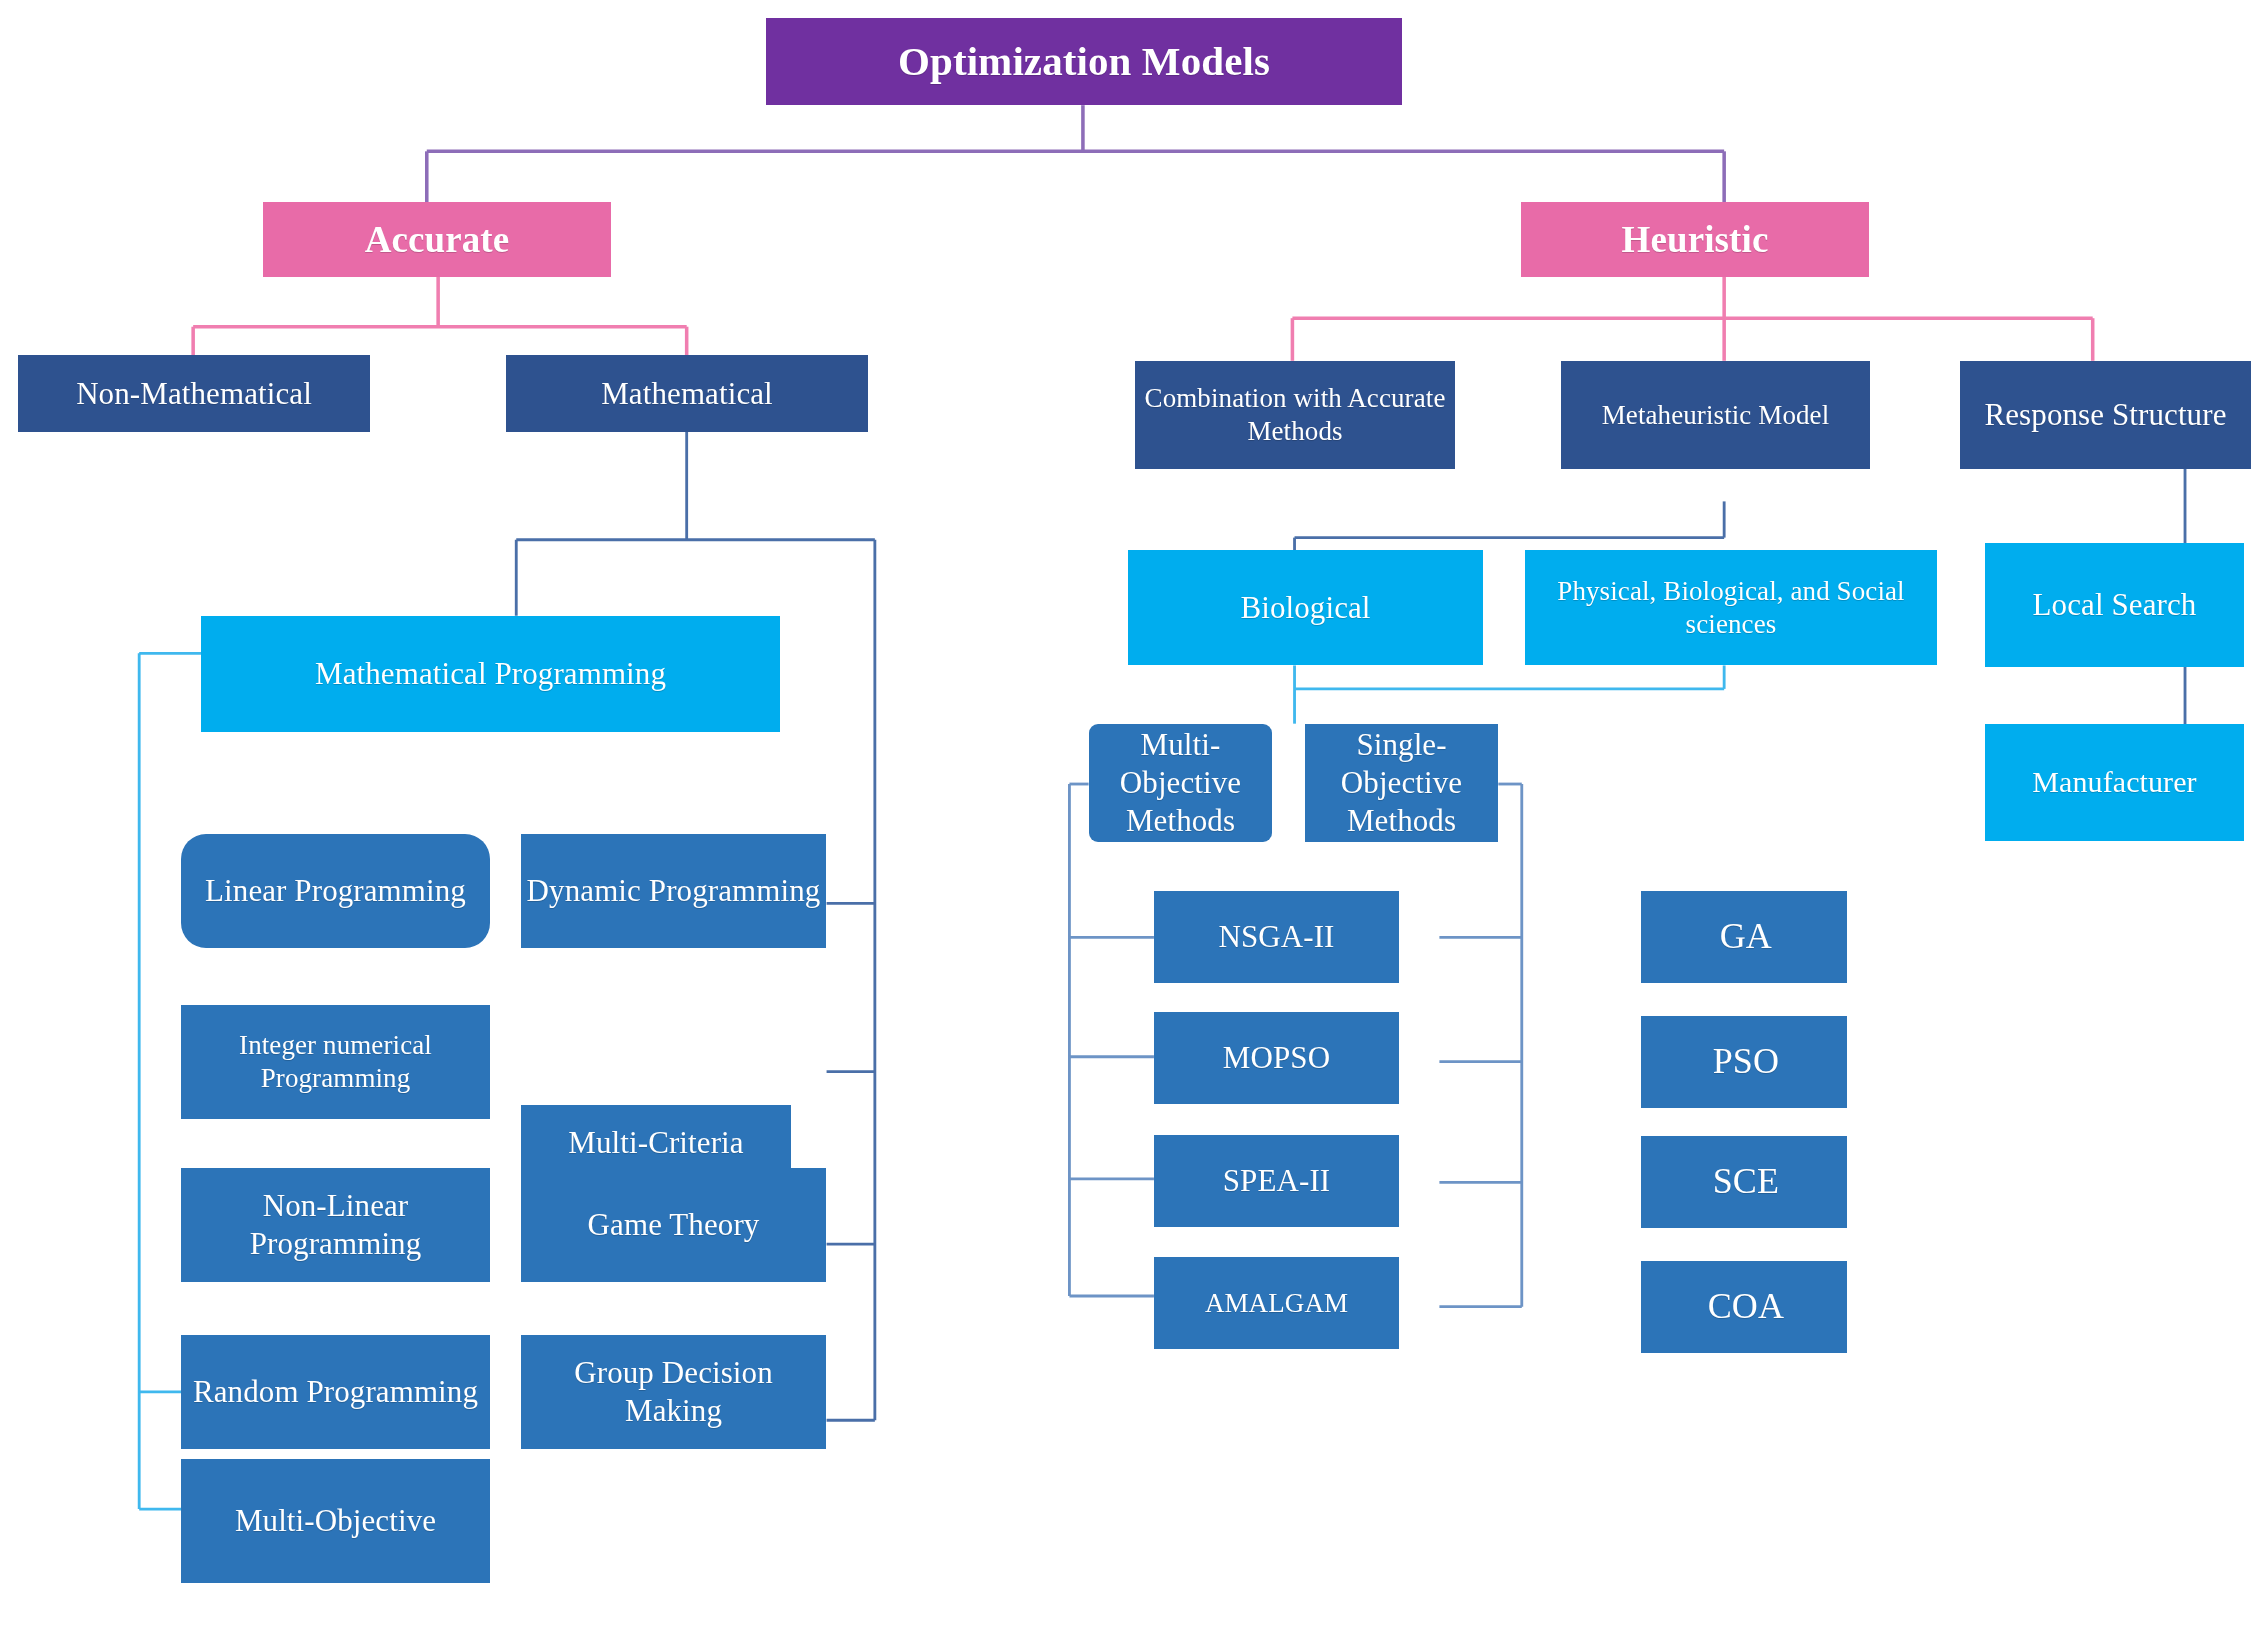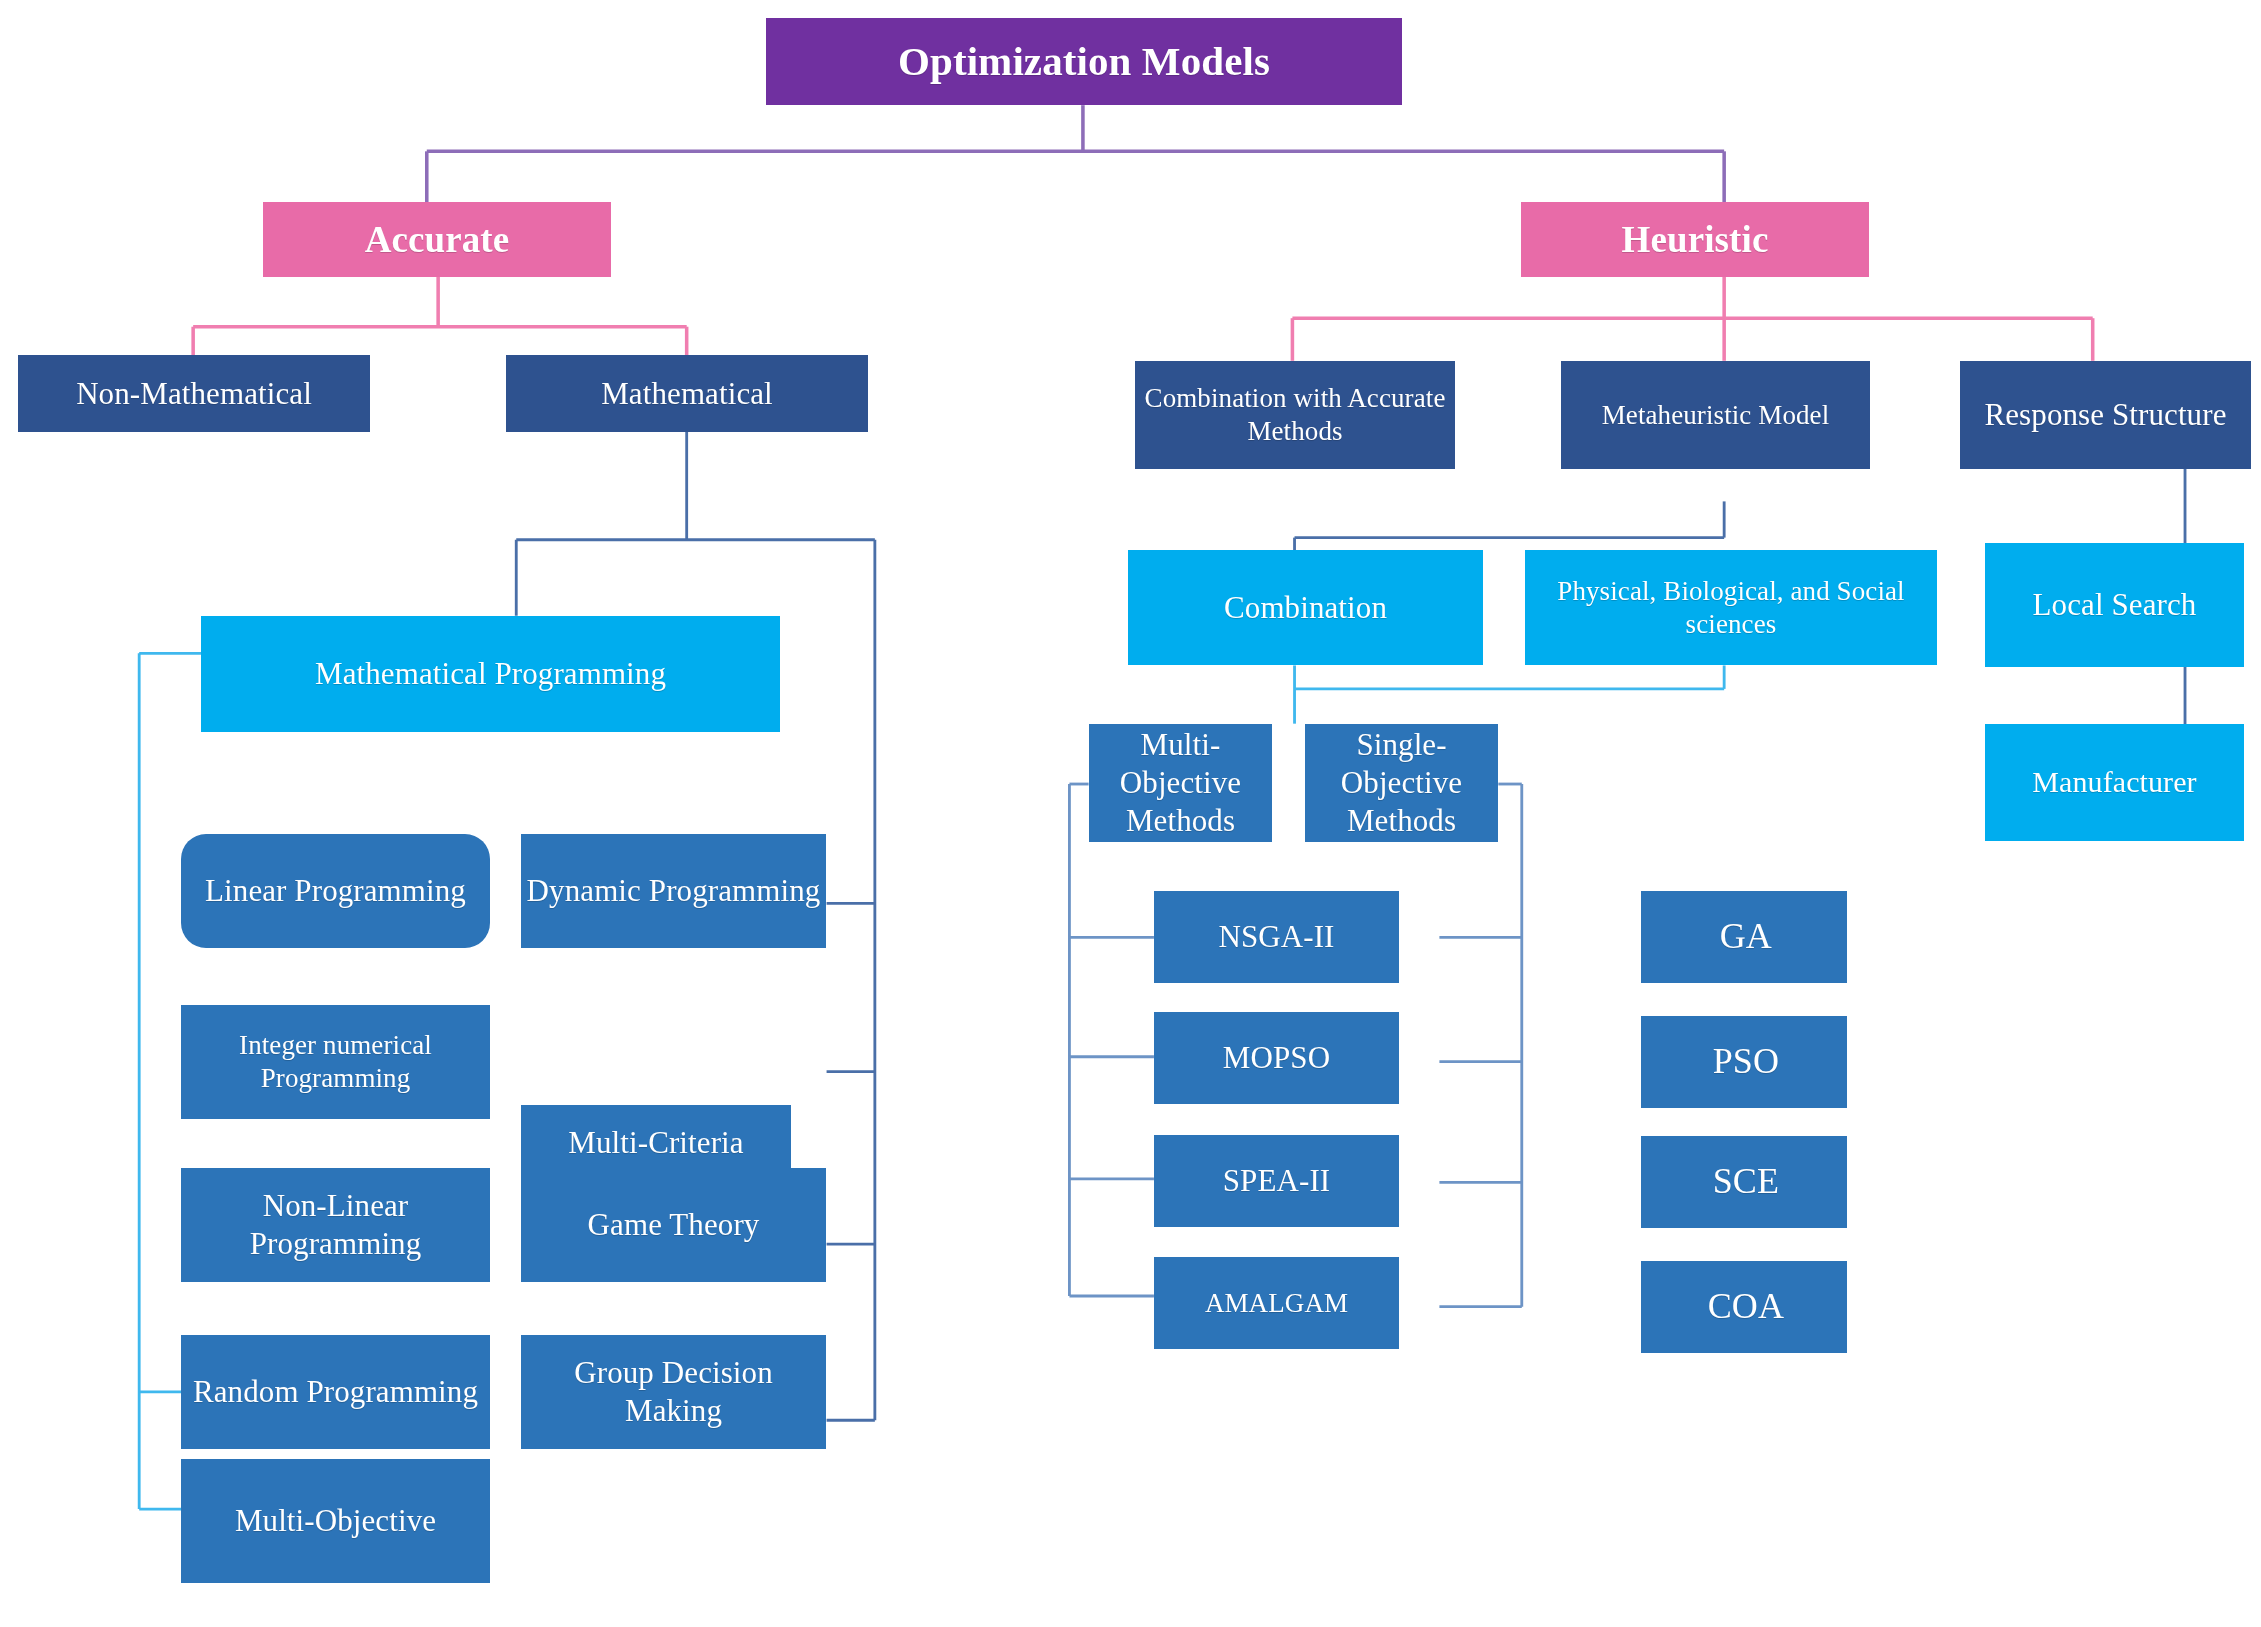--- a/index.html
+++ b/index.html
@@ -153,29 +153,29 @@
   <div class="node mid" style="left:521px;top:1168px;width:305px;height:114px;">Game Theory</div>
 
   <div class="node mid" style="left:521px;top:1335px;width:305px;height:114px;">Group Decision Making</div>
 
   <div class="node dark sm" style="left:1135px;top:361px;width:320px;height:108px;">Combination with Accurate Methods</div>
 
   <div class="node dark sm" style="left:1561px;top:361px;width:309px;height:108px;">Metaheuristic Model</div>
 
   <div class="node dark" style="left:1960px;top:361px;width:291px;height:108px;">Response Structure</div>
 
-  <div class="node cyan" style="left:1128px;top:550px;width:355px;height:115px;">Combination</div>
+  <div class="node cyan" style="left:1128px;top:550px;width:355px;height:115px;">Biological</div>
 
   <div class="node cyan sm" style="left:1525px;top:550px;width:412px;height:115px;">Physical, Biological, and Social sciences</div>
 
   <div class="node cyan" style="left:1985px;top:543px;width:259px;height:124px;">Local Search</div>
 
   <div class="node cyan xs" style="left:1985px;top:724px;width:259px;height:117px;">Manufacturer</div>
 
-  <div class="node mid" style="left:1089px;top:724px;width:183px;height:118px;">Multi-Objective Methods</div>
+  <div class="node mid" style="left:1089px;top:724px;width:183px;height:118px;border-radius:9px;">Multi-Objective Methods</div>
 
   <div class="node mid" style="left:1305px;top:724px;width:193px;height:118px;">Single-Objective Methods</div>
 
   <div class="node mid" style="left:1154px;top:891px;width:245px;height:92px;">NSGA-II</div>
 
   <div class="node mid" style="left:1154px;top:1012px;width:245px;height:92px;">MOPSO</div>
 
   <div class="node mid" style="left:1154px;top:1135px;width:245px;height:92px;">SPEA-II</div>
 
   <div class="node mid sm" style="left:1154px;top:1257px;width:245px;height:92px;">AMALGAM</div>

